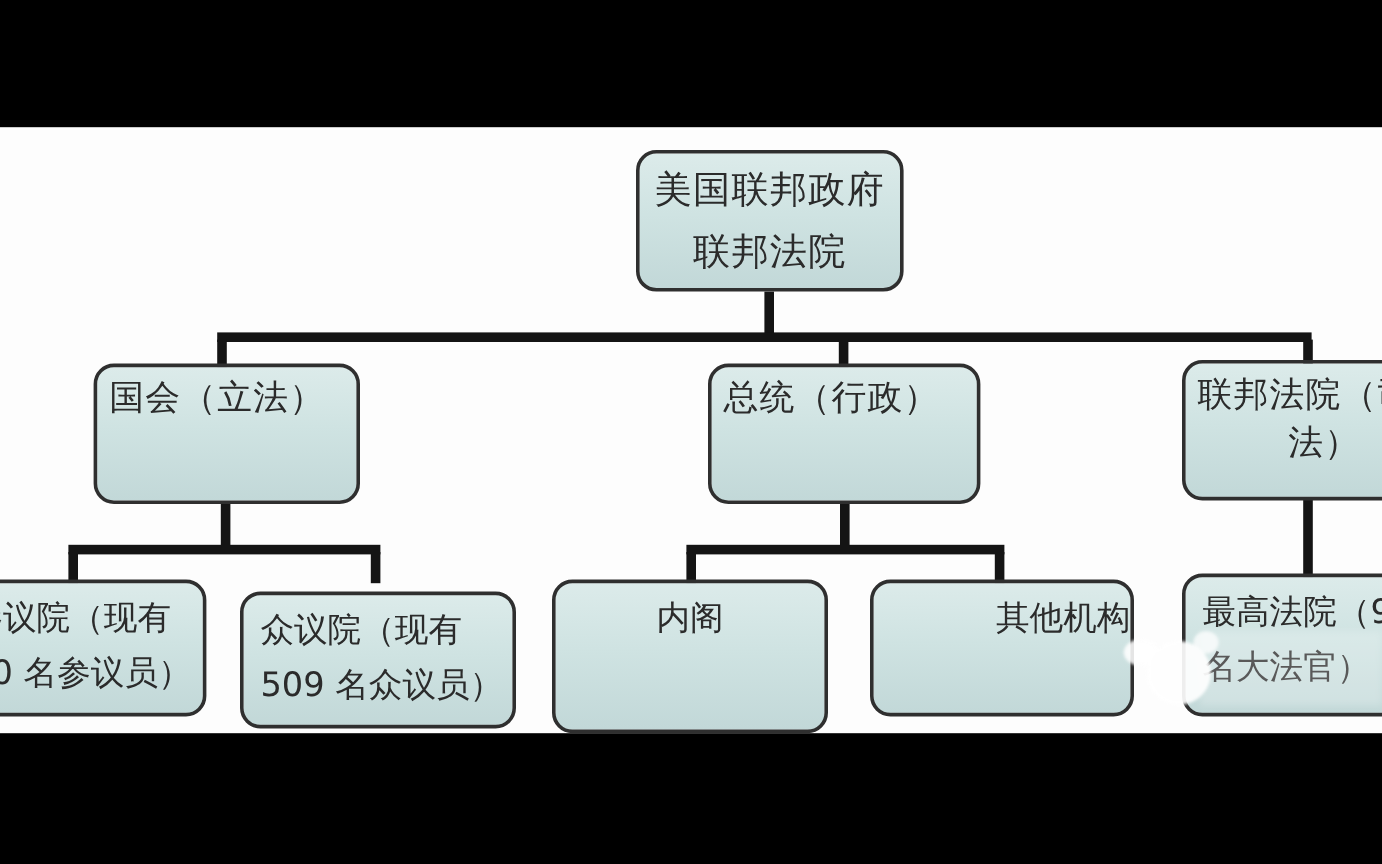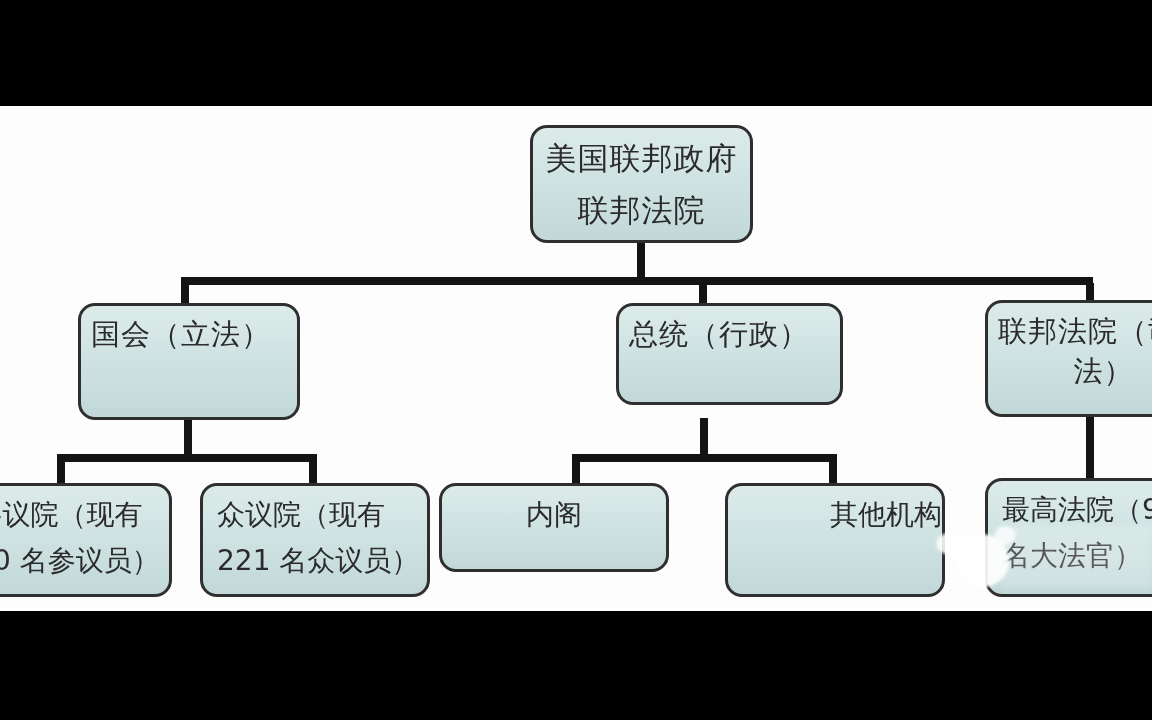--- a/index.html
+++ b/index.html
@@ -13,21 +13,21 @@
   }
   .node{
     position:absolute;box-sizing:border-box;
     border:3px solid #2f2f2f;border-radius:17px;
     background:linear-gradient(180deg,#dcebea 0%,#cfe3e2 45%,#c2d8d8 100%);
     color:#2b2b2b;
   }
   .node .ln{display:block;white-space:nowrap;}
   .title-node{display:flex;flex-direction:column;justify-content:center;align-items:center;
     font-size:31px;line-height:52px;letter-spacing:1px;border-radius:17px;}
-  .l2-node{font-size:29px;line-height:40px;padding:8px 0 0 10px;letter-spacing:1px;}
+  .l2-node{font-size:29px;line-height:40px;padding:8px 0 0 10px;letter-spacing:1px;font-family:Liberation Mono, monospace;}
   .l3-node{font-size:28px;line-height:46px;padding:6px 0 0 0;letter-spacing:0px;}
   .pad-left{padding-left:14px;}
   .center-text{text-align:center;}
   .line{position:absolute;background:#141414;}
   .watermark{
     position:absolute;left:933px;top:408px;width:90px;height:85px;
     pointer-events:none;opacity:.92;filter:blur(1.5px);
     background:
       radial-gradient(circle at 55% 55%, #ffffff 0 26px, rgba(255,255,255,0) 27px),
       radial-gradient(ellipse at 20% 35%, rgba(255,255,255,.95) 0 14px, rgba(255,255,255,0) 15px),
@@ -64,40 +64,40 @@
 
     <div class="node title-node" style="left:530px;top:19px;width:223px;height:118px;">
       <span class="ln">美国联邦政府</span>
       <span class="ln">联邦法院</span>
     </div>
 
     <div class="node l2-node" style="left:78px;top:197px;width:222px;height:117px;">
       <span class="ln">国会（立法）</span>
     </div>
 
-    <div class="node l2-node" style="left:616px;top:197px;width:227px;height:102px;">
+    <div class="node l2-node" style="left:590px;top:197px;width:227px;height:117px;">
       <span class="ln">总统（行政）</span>
     </div>
 
     <div class="node l2-node" style="left:985px;top:194px;width:237px;height:117px;">
       <span class="ln">联邦法院（司</span>
       <span class="ln center-text" style="padding-right:10px;">法）</span>
     </div>
 
     <div class="node l3-node center-text" style="left:-55px;top:377px;width:227px;height:114px;">
       <span class="ln">参议院（现有</span>
       <span class="ln">100 名参议员）</span>
     </div>
 
-    <div class="node l3-node pad-left" style="left:200px;top:377px;width:230px;height:114px;">
+    <div class="node l3-node pad-left" style="left:200px;top:387px;width:230px;height:114px;">
       <span class="ln">众议院（现有</span>
-      <span class="ln">221 名众议员）</span>
+      <span class="ln">509 名众议员）</span>
     </div>
 
-    <div class="node l3-node center-text" style="left:439px;top:377px;width:230px;height:89px;">
+    <div class="node l3-node center-text" style="left:460px;top:377px;width:230px;height:128px;">
       <span class="ln">内阁</span>
     </div>
 
     <div class="node l3-node center-text" style="left:725px;top:377px;width:220px;height:114px;text-align:right;">
       <span class="ln">其他机构</span>
     </div>
 
     <div class="node l3-node pad-left" style="left:985px;top:372px;width:237px;height:119px;">
       <span class="ln">最高法院（9</span>
       <span class="ln">名大法官）</span>

